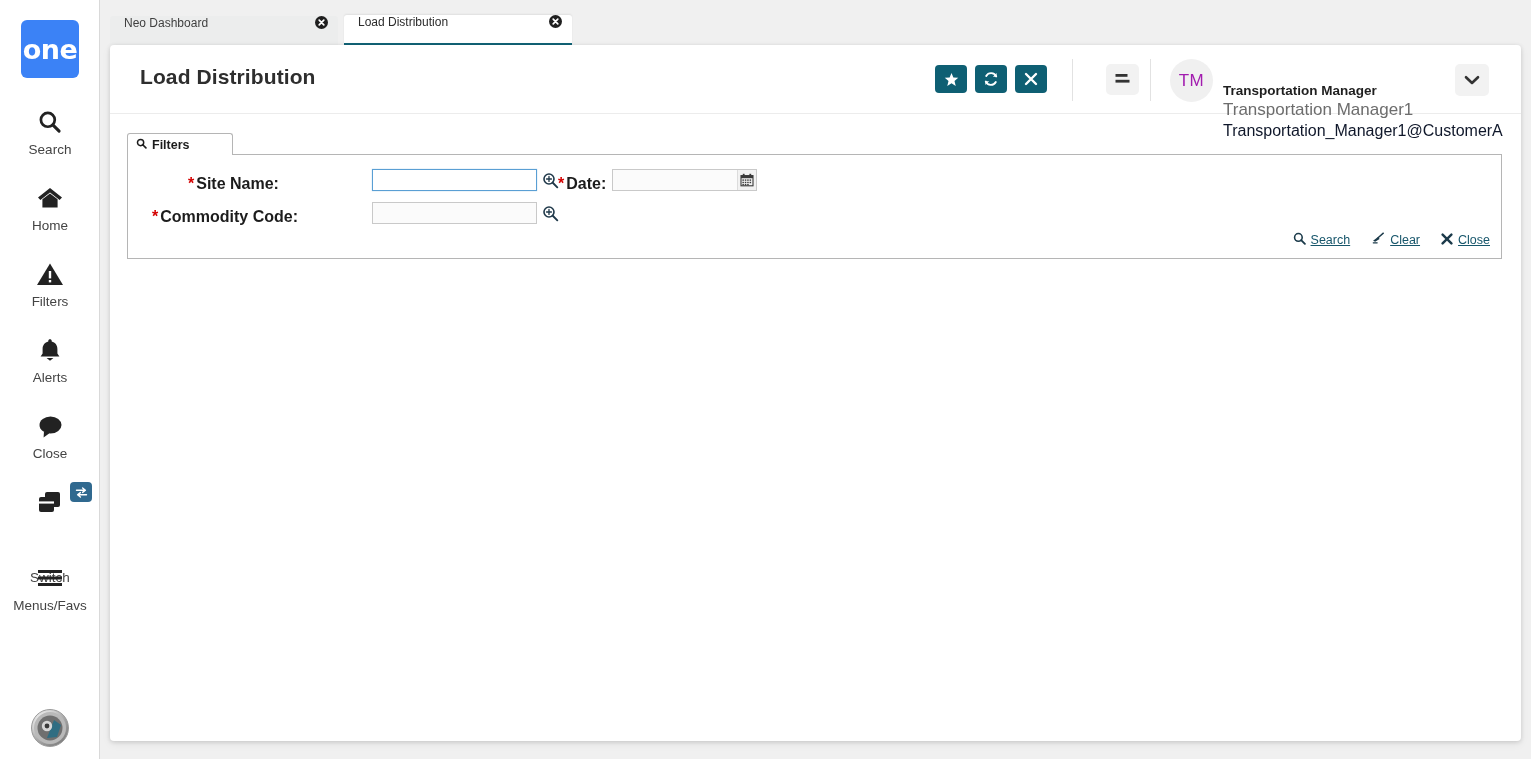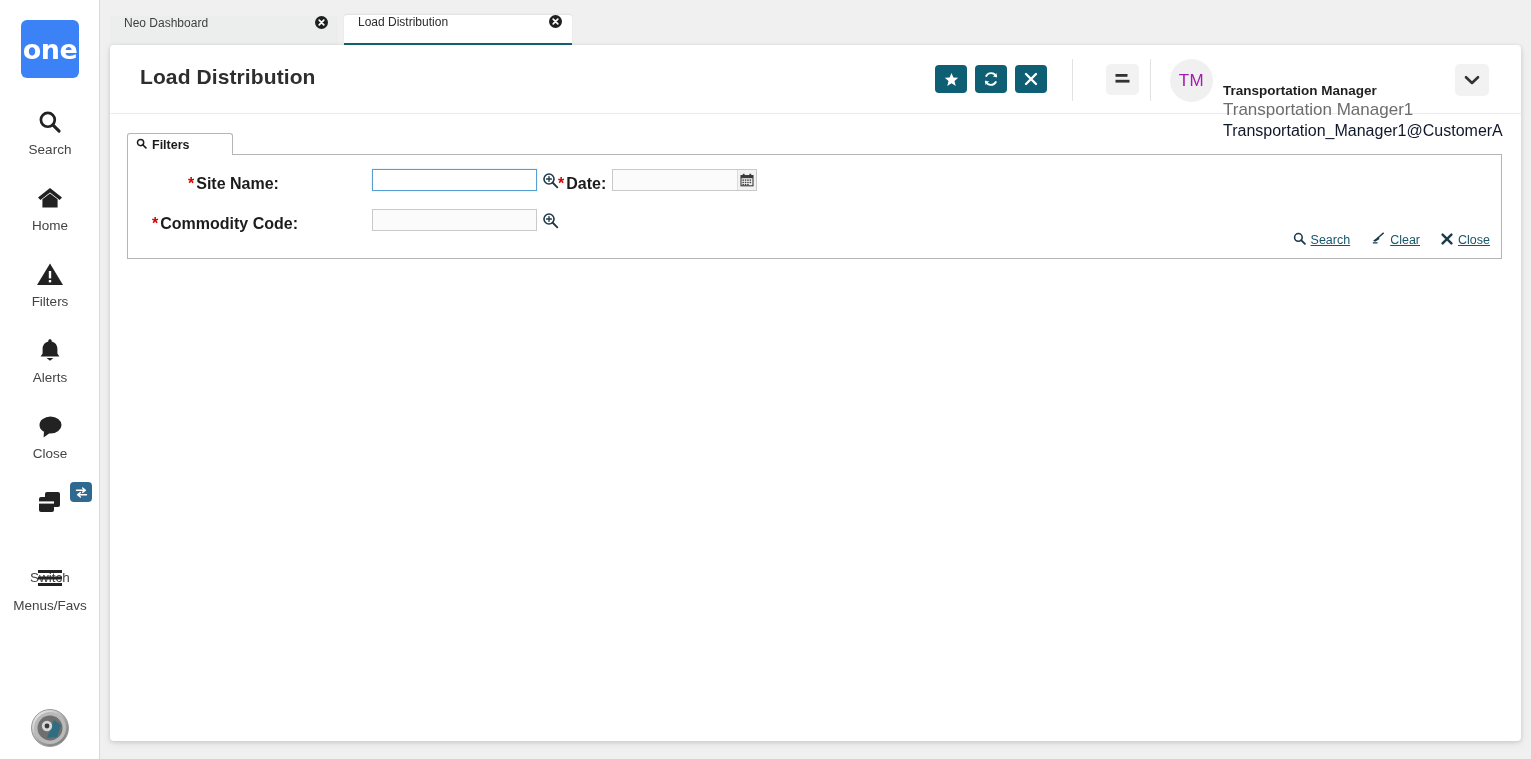--- a/index.html
+++ b/index.html
@@ -423,21 +423,21 @@
                   <rect x="7.2" y="8.8" width="1.5" height="1.4"></rect>
                   <rect x="9.6" y="8.8" width="1.5" height="1.4"></rect>
                   <rect x="2.4" y="11" width="1.5" height="1.3"></rect>
                   <rect x="4.8" y="11" width="1.5" height="1.3"></rect>
                   <rect x="7.2" y="11" width="1.5" height="1.3"></rect>
                 </g>
               </svg>
           </span>
         </div>
 
-        <div class="frow" style="margin-top:12px;">
+        <div class="frow" style="margin-top:5px;">
           <div class="flabel" style="left:24px; width:211px;">
             <span class="req">*</span><span>Commodity Code:</span>
           </div>
           <input class="finput" style="left: 244px; width: 165px; background: rgb(251, 251, 251);" placeholder="">
           <span class="lookup" style="left:413px;">
             <svg width="17" height="17" viewBox="0 0 18 18">
                 <circle cx="7.4" cy="7.4" r="5.3" fill="none" stroke="#20394a" stroke-width="1.7"></circle>
                 <path d="M7.4 4.8 V10 M4.8 7.4 H10" stroke="#20394a" stroke-width="1.4" stroke-linecap="round"></path>
                 <line x1="11.4" y1="11.4" x2="16.2" y2="16.2" stroke="#20394a" stroke-width="2" stroke-linecap="round"></line>
               </svg>

